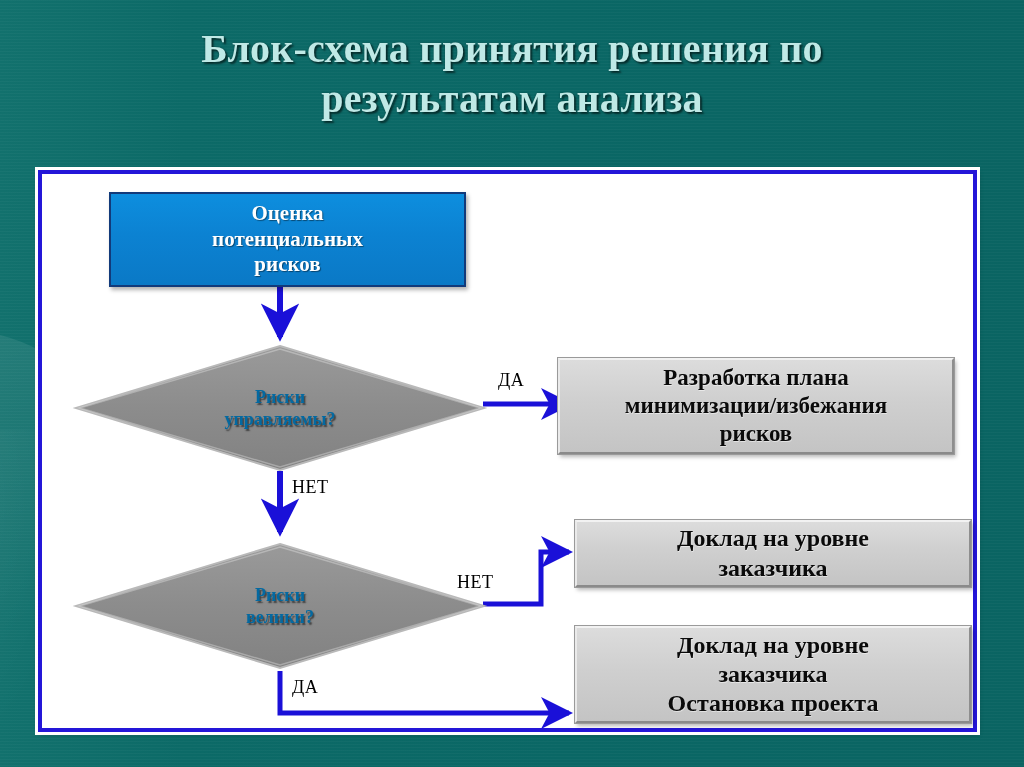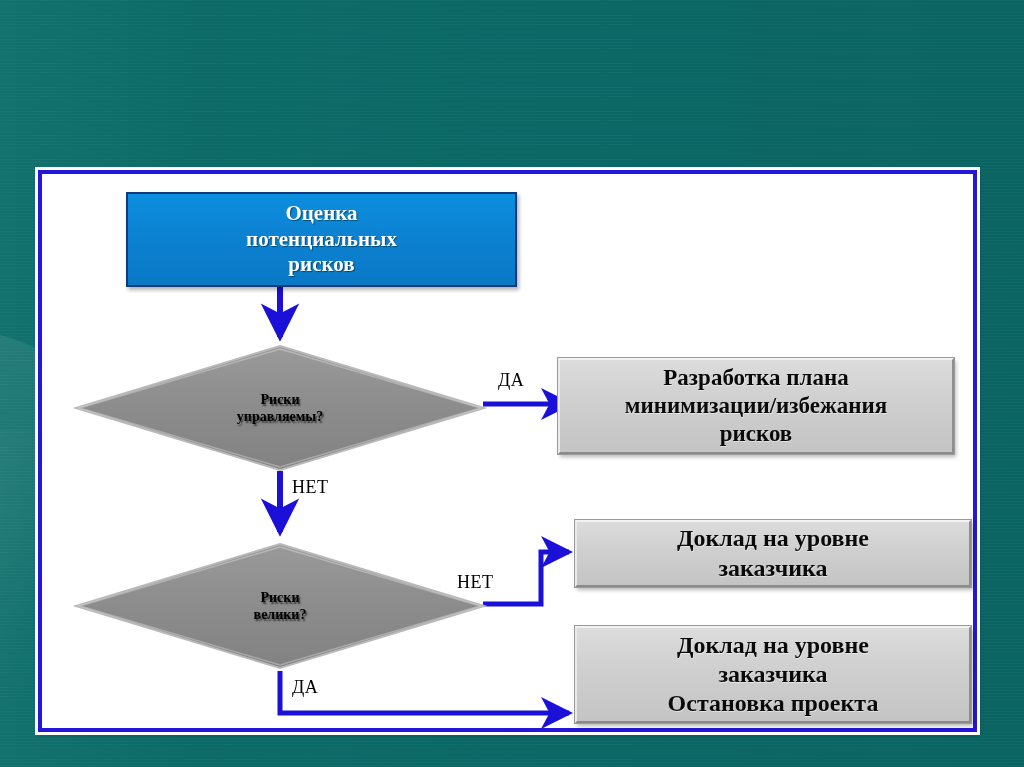--- a/index.html
+++ b/index.html
@@ -137,23 +137,23 @@
     width: 100%;
     height: 100%;
     overflow: visible;
   }
   .diamond-label {
     position: absolute;
     inset: 0;
     display: flex;
     align-items: center;
     justify-content: center;
-    color: #000000;
-    font-weight: bold;
-    font-size: 14px;
+    color: #0369a1;
+    font-weight: bold;
+    font-size: 18px;
     line-height: 1.24;
     white-space: pre-line;
     text-align: center;
     text-shadow: 1.5px 1.5px 1.5px rgba(0,0,0,0.55);
     pointer-events: none;
   }
 
   
   .edge-label {
     position: absolute;
@@ -178,20 +178,21 @@
 </head>
 <body>
 
 <div id="stage">
 
   <div class="bg-base"></div>
   <div class="bg-swoosh"></div>
   <div class="bg-swoosh2"></div>
   <div class="bg-scan"></div>
 
+  <div class="title">Блок-схема принятия решения по результатам анализа</div>
 
   <div class="frame">
     <div class="canvas">
 
       <svg class="edges" viewBox="0 0 939 562">
         <defs>
           <marker id="ah" markerWidth="7" markerHeight="7" refX="5.6" refY="3.5" orient="auto" markerUnits="strokeWidth">
             <path d="M0,0.3 L6.4,3.5 L0,6.7 L1.7,3.5 Z" fill="#1a10d8"></path>
           </marker>
         </defs>
@@ -210,21 +211,21 @@
 
         <g>
           <path d="M441,430 L499,430 L499,378 L527,378" stroke="#1a10d8" stroke-width="5" fill="none" marker-end="url(#ah)"></path>
         </g>
 
         <g>
           <path d="M238,497 L238,539 L527,539" stroke="#1a10d8" stroke-width="5" fill="none" marker-end="url(#ah)"></path>
         </g>
       </svg>
 
-      <div class="node box-blue" style="left:84px; top:18px; width:391px; height:95px;">
+      <div class="node box-blue" style="left:67px; top:18px; width:357px; height:95px;">
         <span class="node-text">Оценка
 потенциальных
 рисков</span>
       </div>
 
       <div class="diamond-wrap" style="left:32px; top:170px; width:412px; height:128px;">
         <svg viewBox="0 0 412 128" preserveAspectRatio="none">
           <defs>
             <linearGradient id="gdia1" x1="0" y1="0" x2="0" y2="1">
               <stop offset="0%" stop-color="#9a9a9a"></stop>

